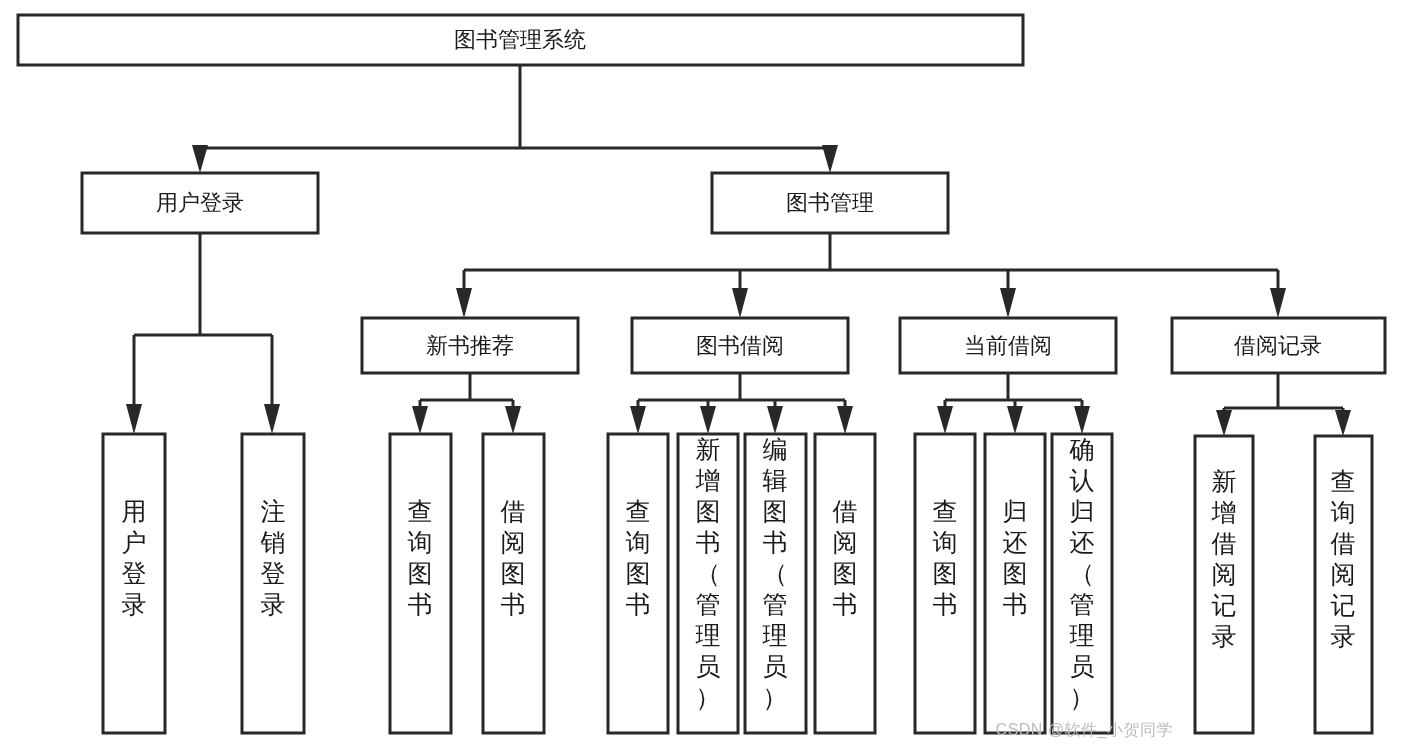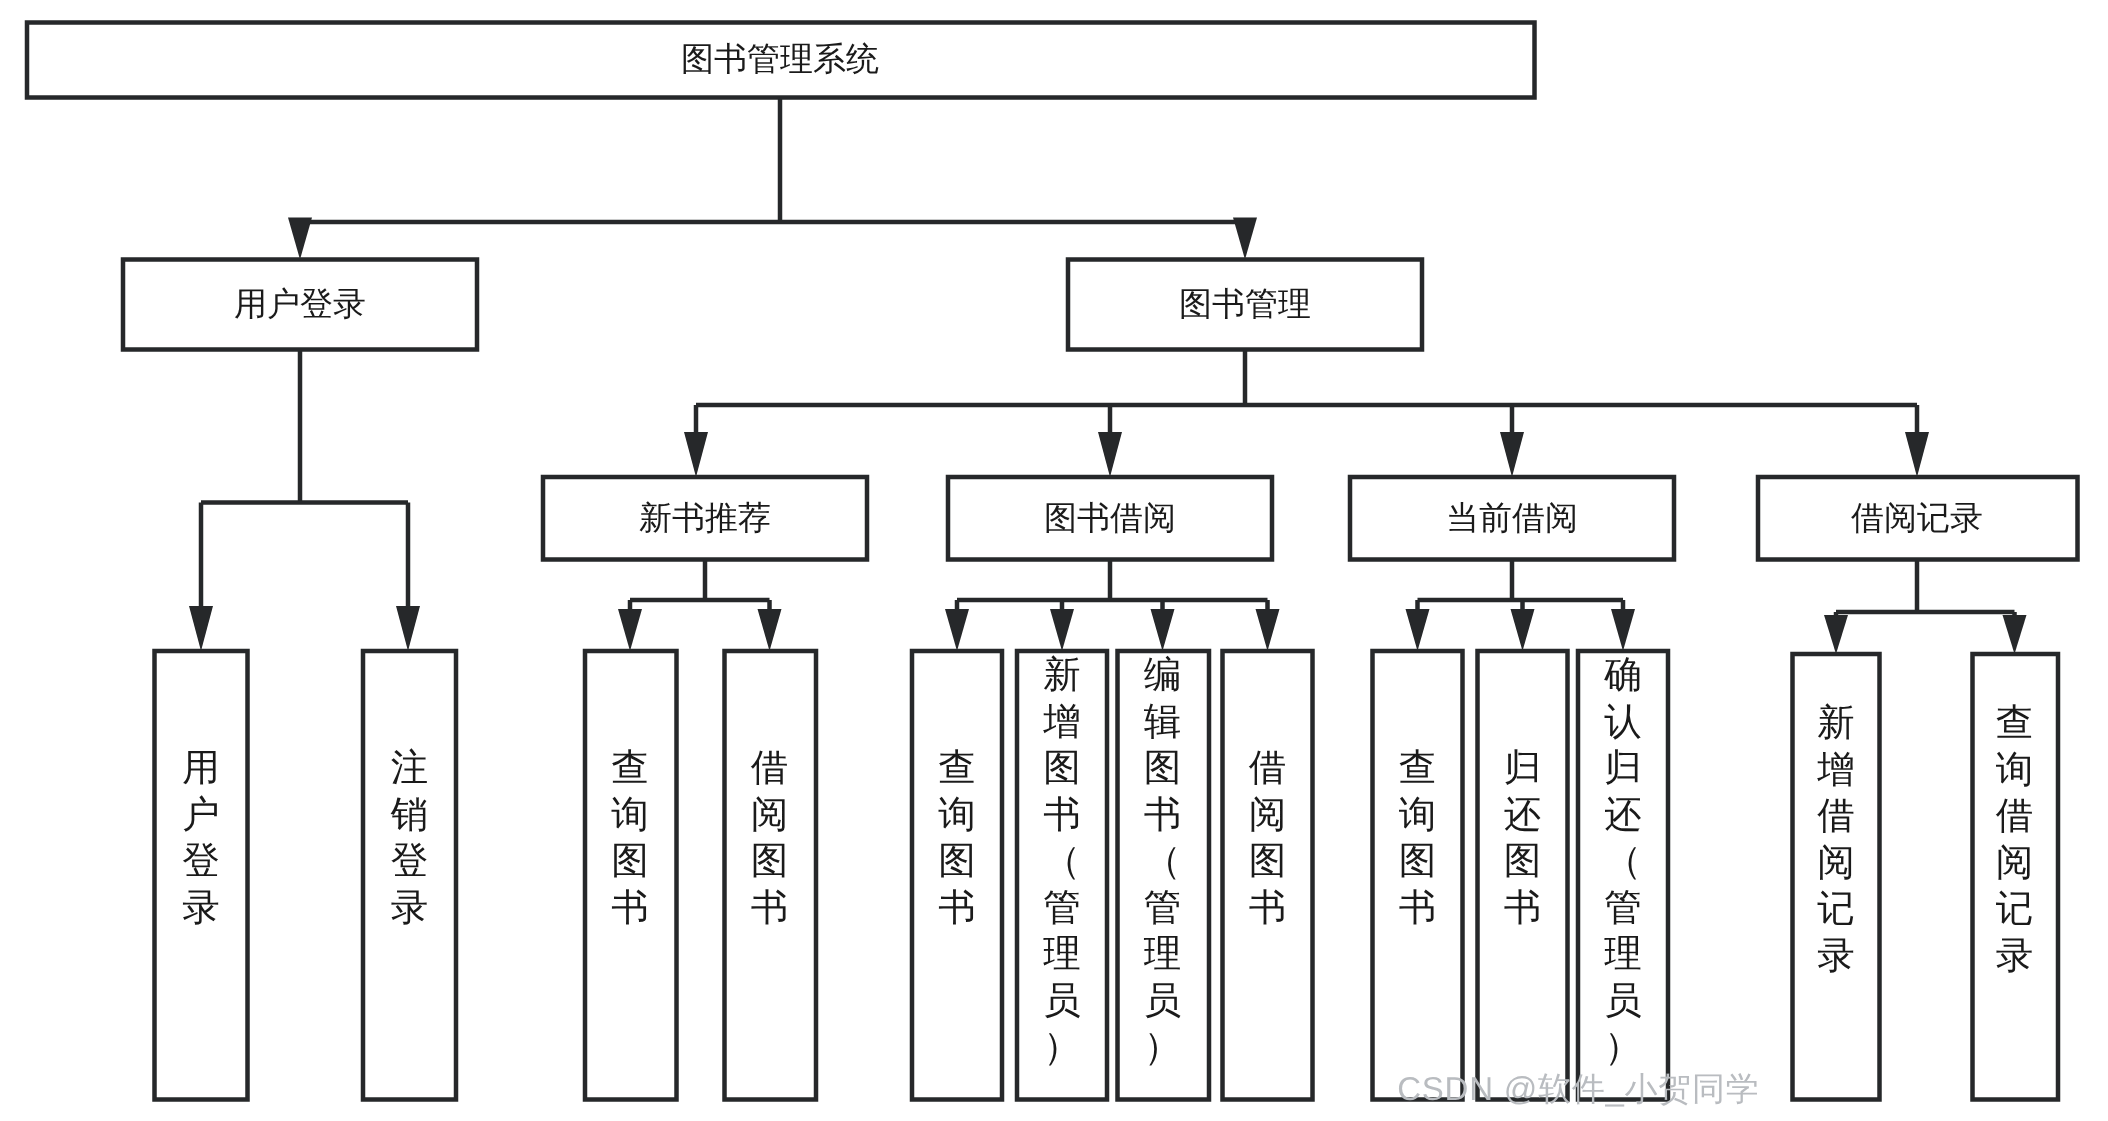--- a/index.html
+++ b/index.html
@@ -52,21 +52,21 @@
   }
   .arrow-head {
     fill: #26282a;
     stroke: none;
   }
   .watermark {
     position: absolute;
     right: 8px;
     bottom: 6px;
     font-family: "Liberation Sans", "DejaVu Sans", sans-serif;
-    font-size: 22px;
+    font-size: 16px;
     color: #b9bcc0;
     letter-spacing: 0.5px;
     white-space: nowrap;
     user-select: none;
     margin-left: 36px;
   }
 </style>
 </head>
 <body>
 

